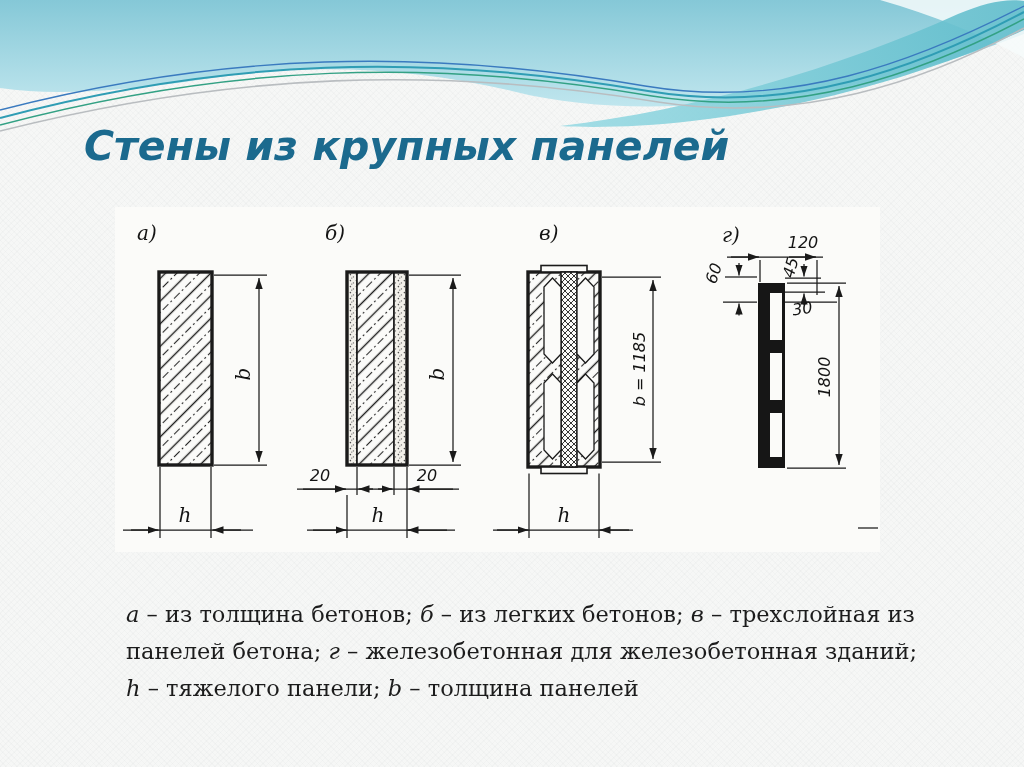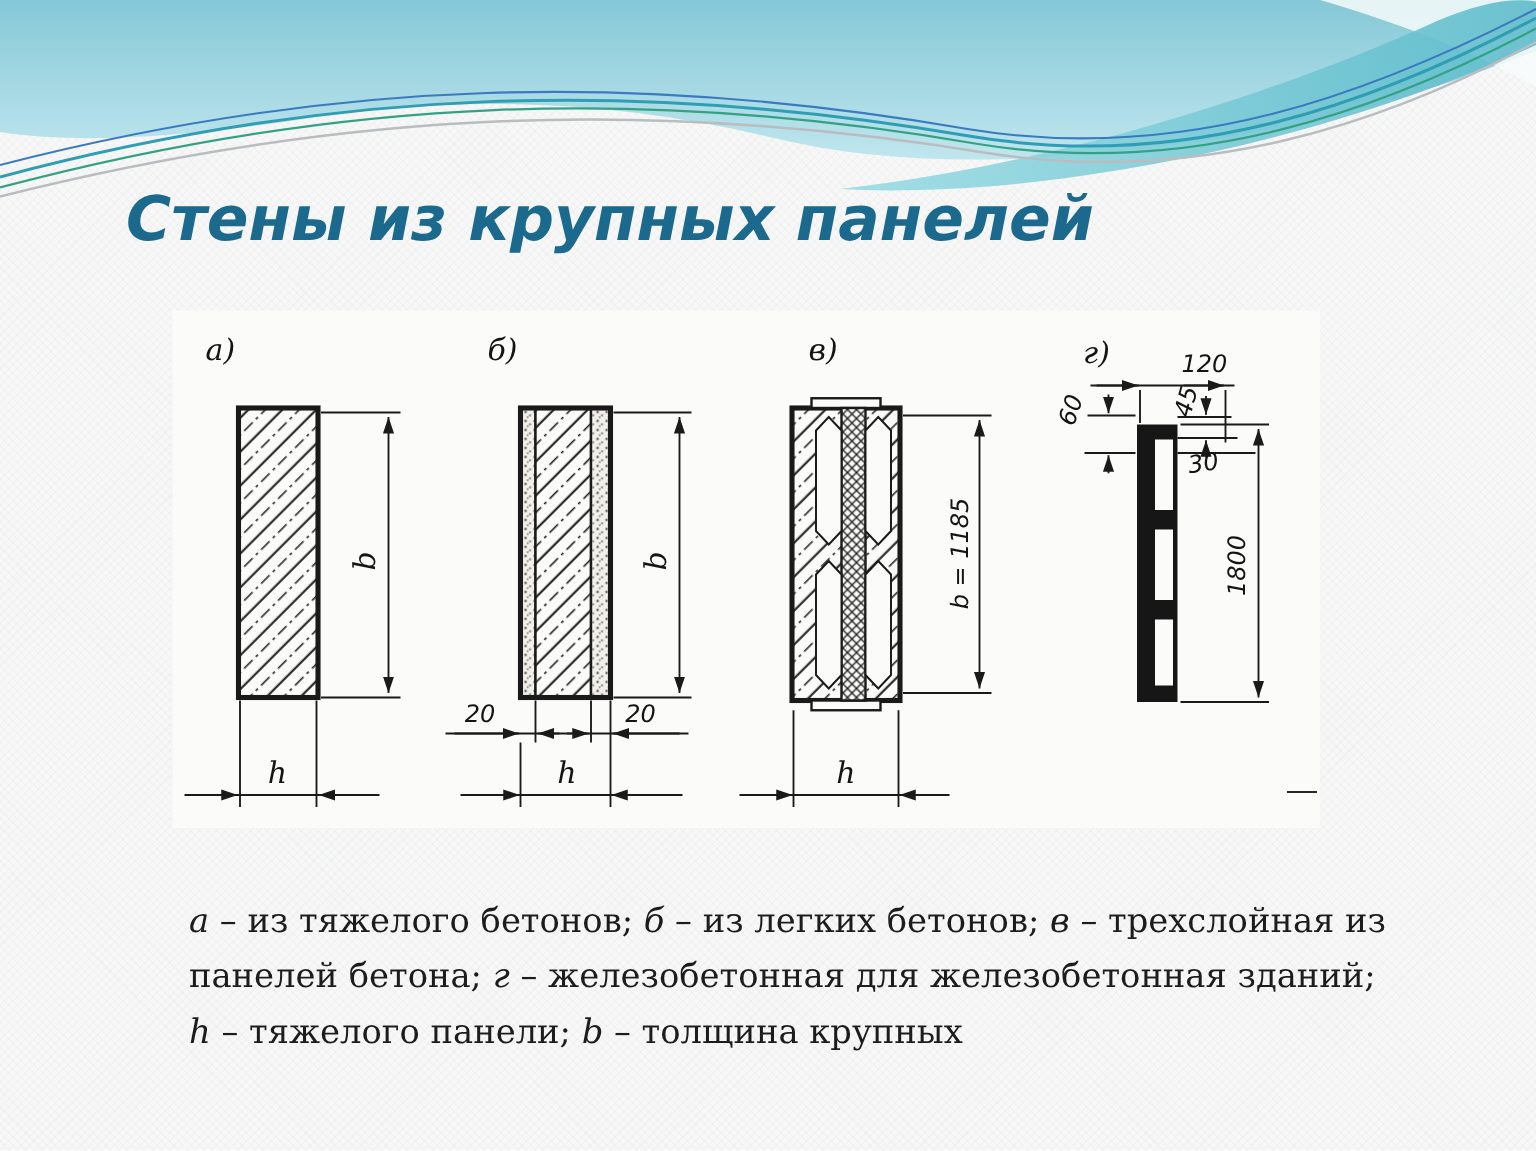--- a/index.html
+++ b/index.html
@@ -193,17 +193,17 @@
         <text class="num" transform="rotate(-8 688 107)" x="688" y="107" text-anchor="middle" font-size="15.5">30</text>
 
         <line class="d" x1="672" y1="76" x2="731" y2="76"></line>
         <line class="d" x1="672" y1="261" x2="731" y2="261"></line>
         <line class="d" x1="724" y1="79" x2="724" y2="258" marker-start="url(#ar)" marker-end="url(#ar)"></line>
         <text class="num" transform="translate(715 170) rotate(-90)" text-anchor="middle" font-size="17">1800</text>
       </g>
     </svg>
   </div>
 
-  <div class="caption"><span class="cap-italic">а</span><span> – из тяжелого бетонов; </span><span class="cap-italic">б</span><span> – из легких бетонов; </span><span class="cap-italic">в</span><span> – трехслойная из
+  <div class="caption"><span class="cap-italic">а</span><span> – из толщина бетонов; </span><span class="cap-italic">б</span><span> – из легких бетонов; </span><span class="cap-italic">в</span><span> – трехслойная из
 </span><span>панелей бетона; </span><span class="cap-italic">г</span><span> – железобетонная для железобетонная зданий;
-</span><span class="cap-italic">h</span><span> – тяжелого панели; </span><span class="cap-italic">b</span><span> – толщина крупных</span></div>
+</span><span class="cap-italic">h</span><span> – тяжелого панели; </span><span class="cap-italic">b</span><span> – толщина панелей</span></div>
 
 </div>
 
 </body></html>

